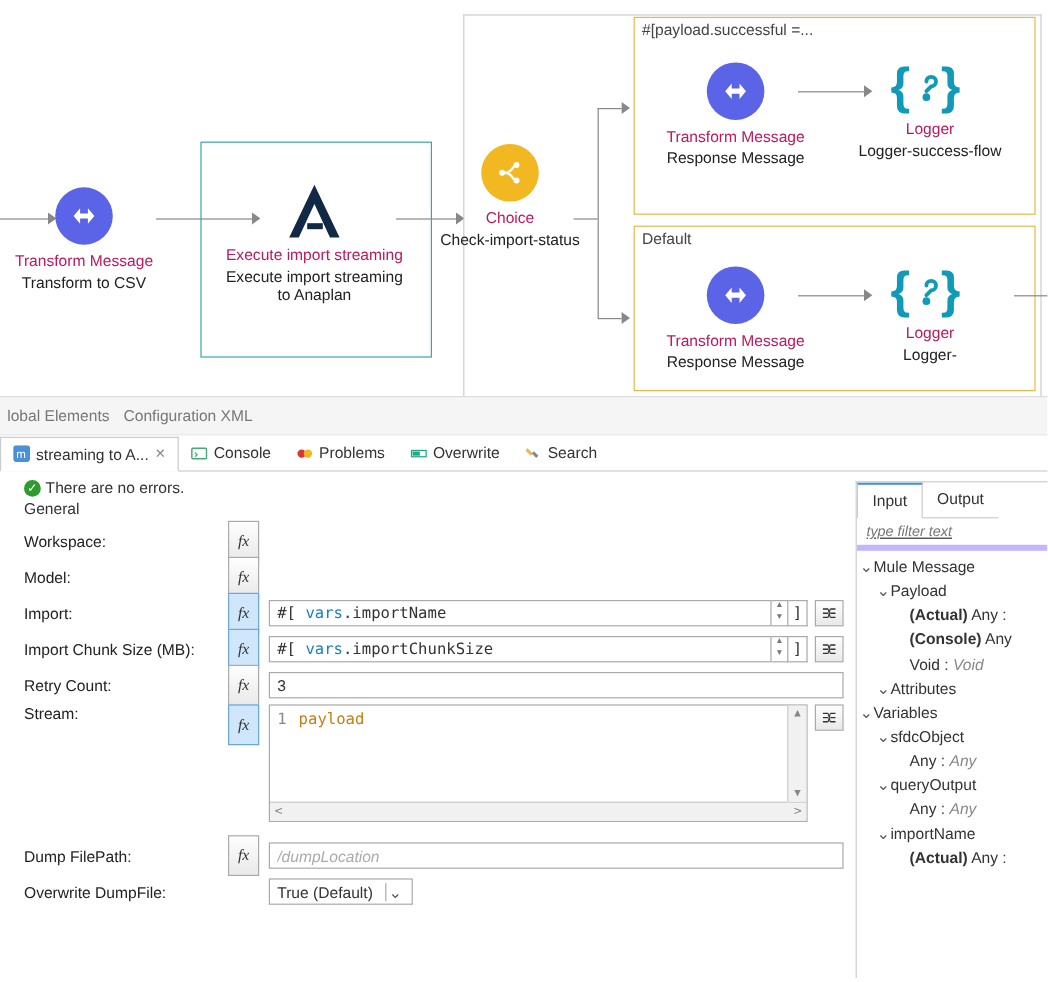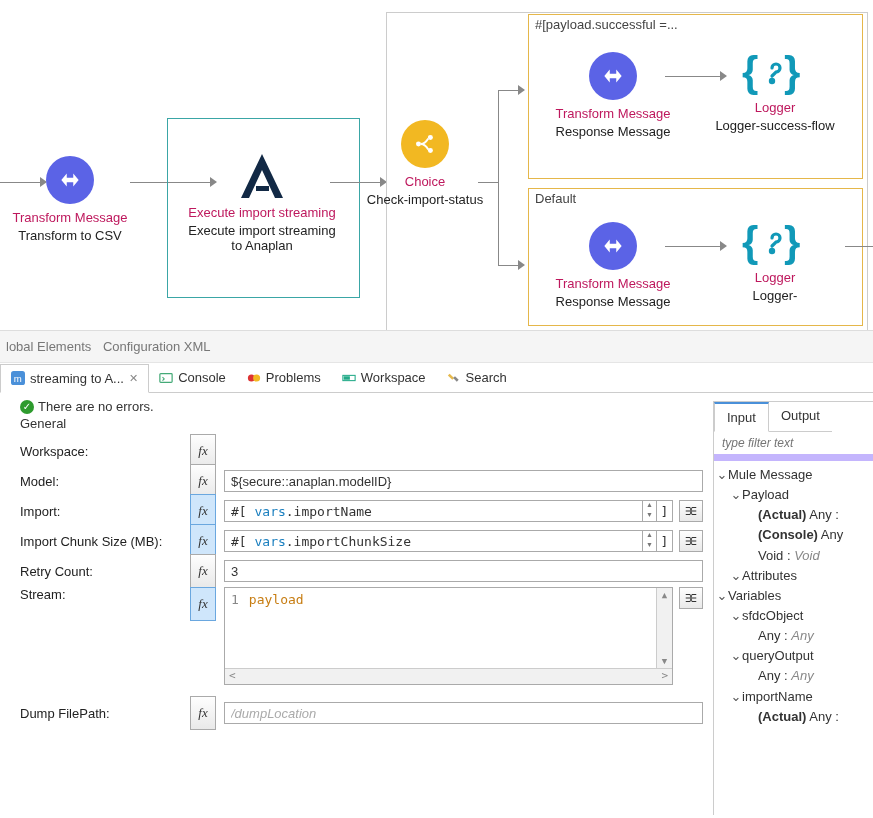--- a/index.html
+++ b/index.html
@@ -268,21 +268,21 @@
   }
   .right-tabs .rt.active {
     border-top: 2px solid #4a90d9;
     border-left: 1px solid #ccc;
     border-right: 1px solid #ccc;
     border-bottom: 1px solid #fff;
     background:#fff;
   }
   .filter-row {
     display:flex; align-items:center; gap:4px;
-    padding:4px; border-bottom:7px solid #c4b5fd;
+    padding:4px; border-bottom:5px solid #c4b5fd;text-decoration:underline;
   }
   .filter-row input {
     border:none; outline:none; font-size:12px; flex:1; font-style:italic; color:#888;
   }
   .tree {
     padding: 4px 0 4px 2px;
     font-size: 13px;
     line-height: 1.55;
     overflow:hidden;
   }
@@ -435,21 +435,21 @@
         <circle cx="5" cy="8" r="4" fill="#d33"></circle>
         <circle cx="11" cy="8" r="4" fill="#f2b822"></circle>
       </svg>
     <span>Problems</span>
   </div>
   <div class="tab">
     <svg class="mini-icon" viewBox="0 0 16 16">
         <rect x="1" y="5" width="14" height="6" fill="none" stroke="#2a8" stroke-width="1.2"></rect>
         <rect x="2" y="6" width="7" height="4" fill="#2a8"></rect>
       </svg>
-    <span>Workspace</span>
+    <span>Overwrite</span>
   </div>
   <div class="tab">
     <svg class="mini-icon" viewBox="0 0 16 16">
         <path d="M3 3l5 5-2 2-5-5z" fill="#e6b94c"></path>
         <rect x="7" y="8" width="3" height="6" transform="rotate(-45 7 8)" fill="#888"></rect>
       </svg>
     <span>Search</span>
   </div>
 </div>
 
@@ -462,21 +462,20 @@
     <div class="general-label">General</div>
 
     <div class="form-row">
       <div class="lbl">Workspace:</div>
       <div class="fx-btn">fx</div>
     </div>
 
     <div class="form-row">
       <div class="lbl">Model:</div>
       <div class="fx-btn">fx</div>
-      <input class="text-input" value="${secure::anaplan.modelID}" style="">
     </div>
 
     <div class="form-row">
       <div class="lbl">Import:</div>
       <div class="fx-btn active">fx</div>
       <div class="expr-input">
         <span class="rest">#[&nbsp;</span>
           <span class="kw">vars</span>
           <span class="rest">.importName</span>
       </div>
@@ -546,20 +545,28 @@
     </div>
 
     <div style="height:12px;"></div>
 
     <div class="form-row">
       <div class="lbl">Dump FilePath:</div>
       <div class="fx-btn">fx</div>
       <input class="text-input placeholder-text" style="color: #be185d; font-style: italic;" placeholder="/dumpLocation">
     </div>
 
+    <div class="form-row">
+      <div class="lbl">Overwrite DumpFile:</div>
+      <div style="width:26px;margin-right:8px;"></div>
+      <div class="dropdown">
+        <span>True (Default)</span>
+        <span class="dd-arrow">⌄</span>
+      </div>
+    </div>
   </div>
 
   <div class="props-right">
     <div class="right-tabs">
       <div class="rt active">Input</div>
       <div class="rt">Output</div>
     </div>
     <div class="filter-row">
       <svg width="14" height="14" viewBox="0 0 16 16">
           <circle cx="6.5" cy="6.5" r="4.5" fill="none" stroke="#888" stroke-width="1.4"></circle>

